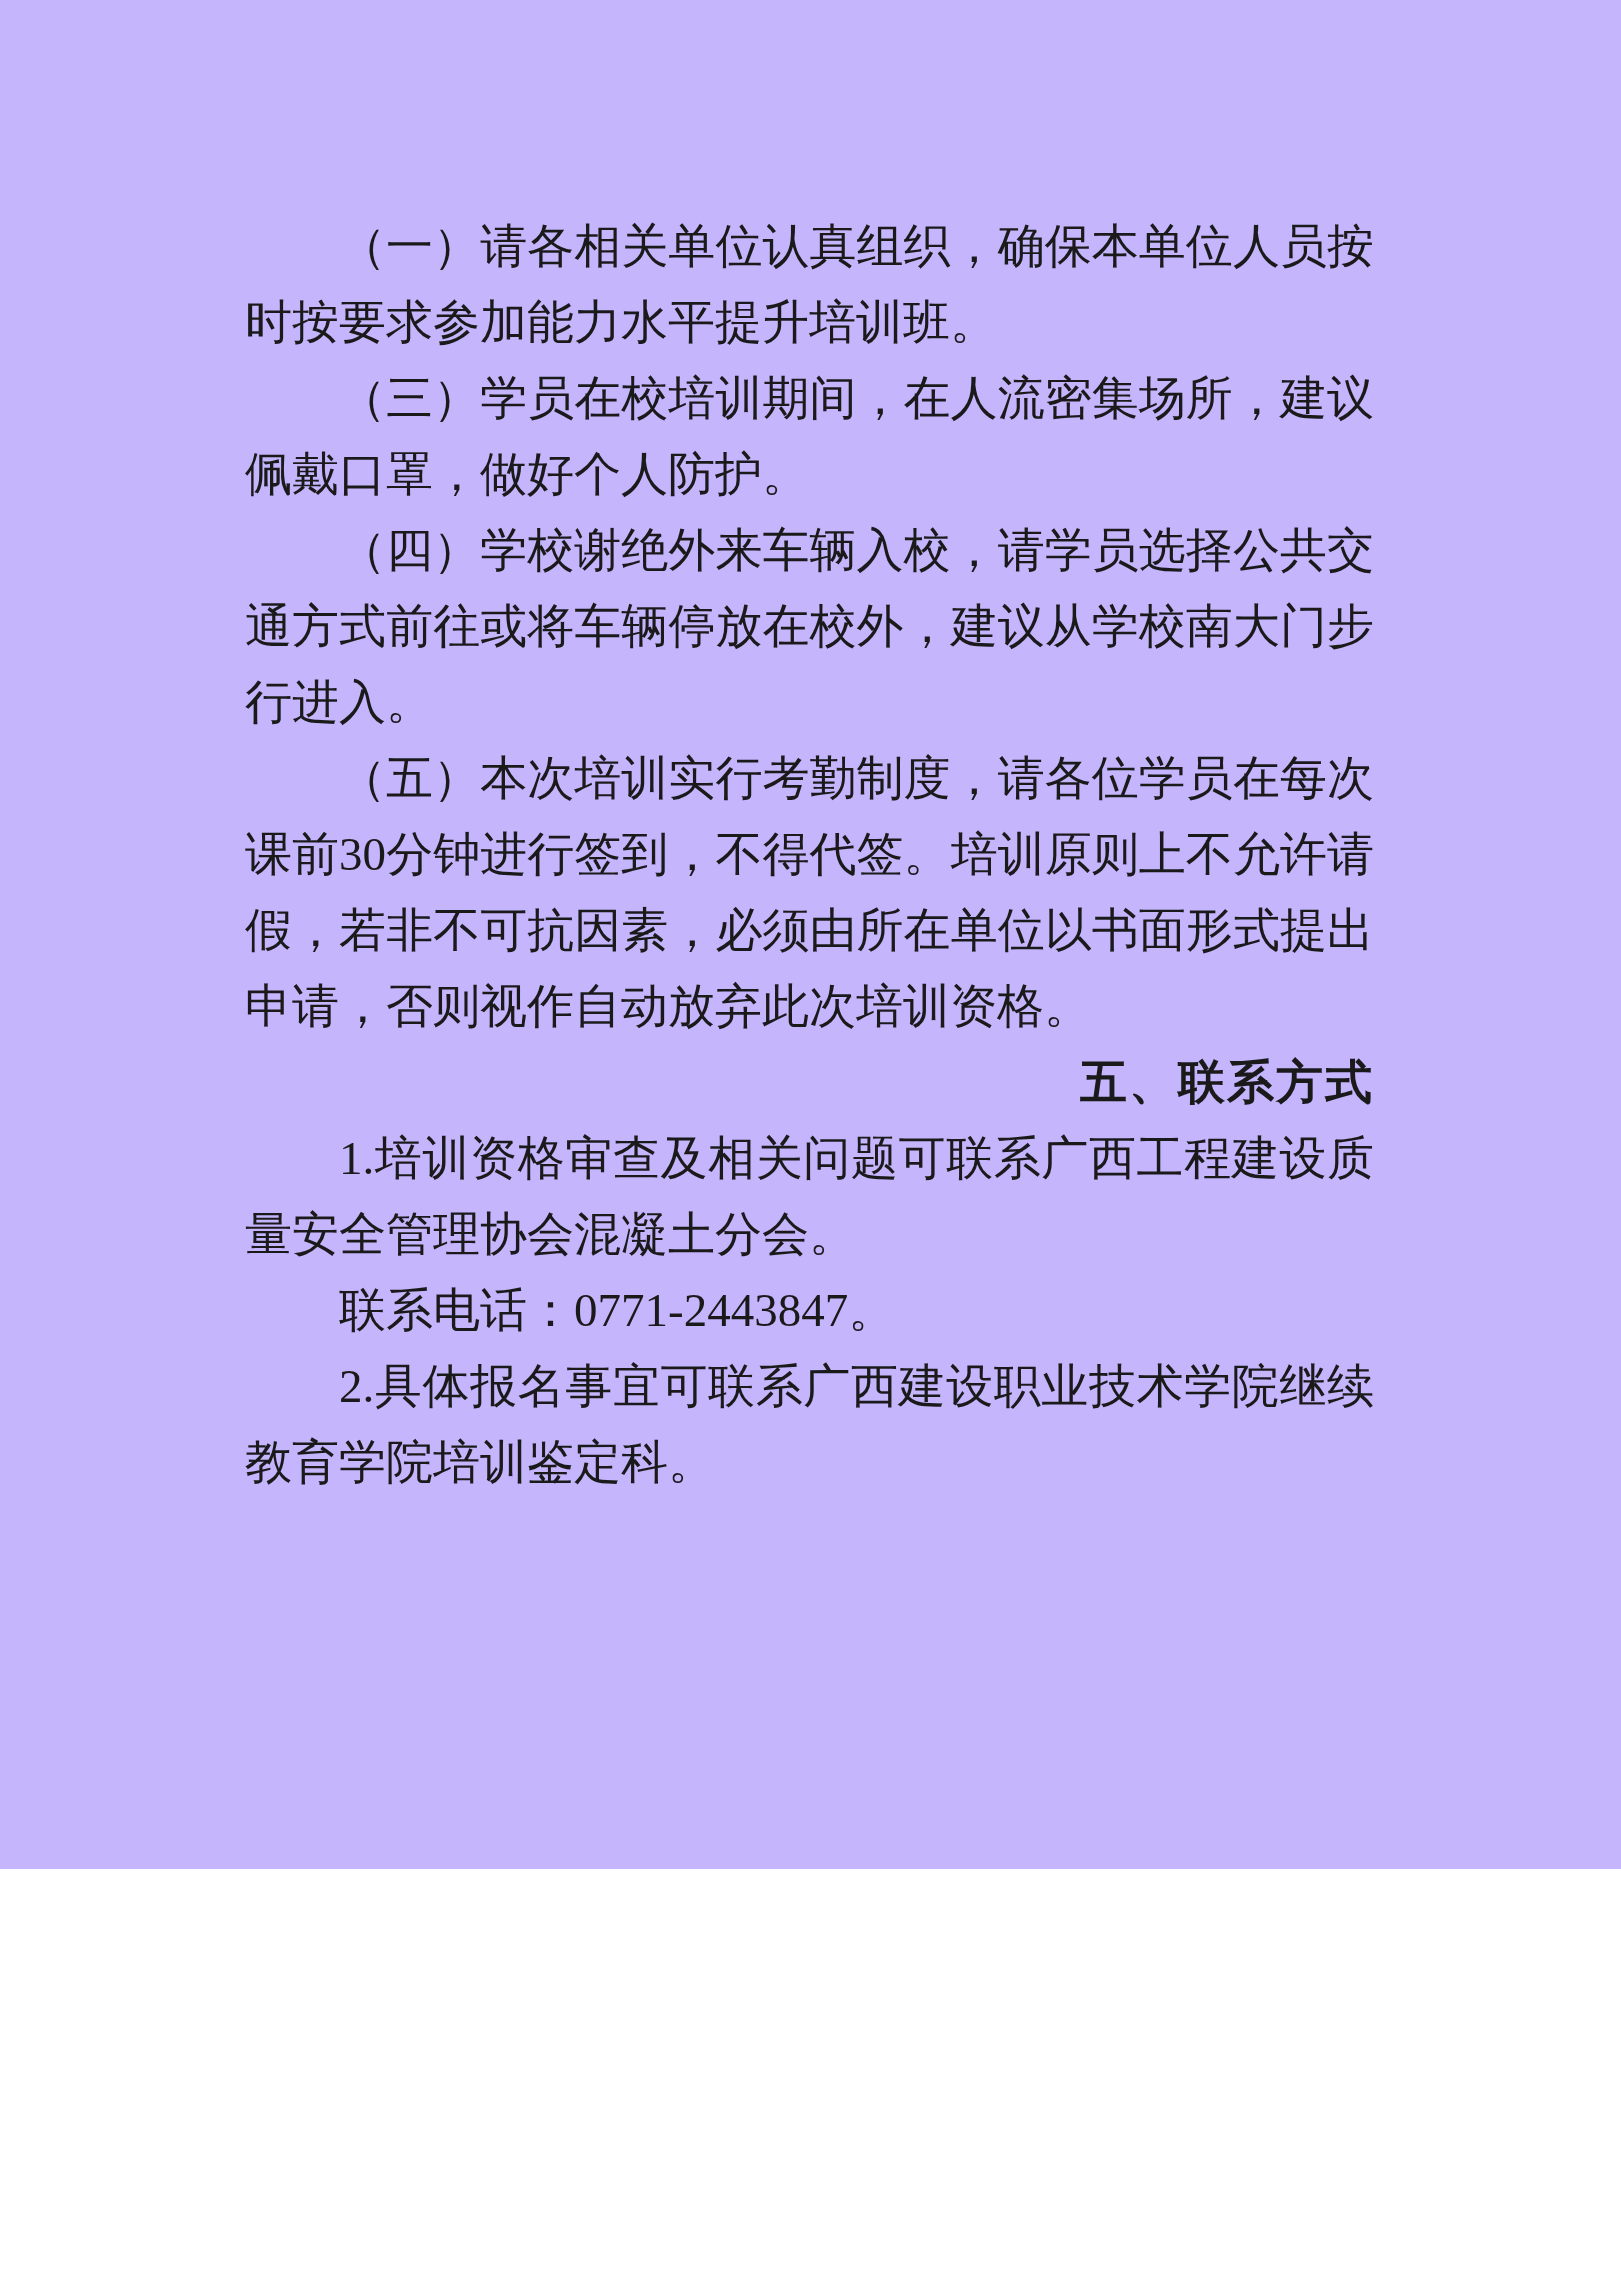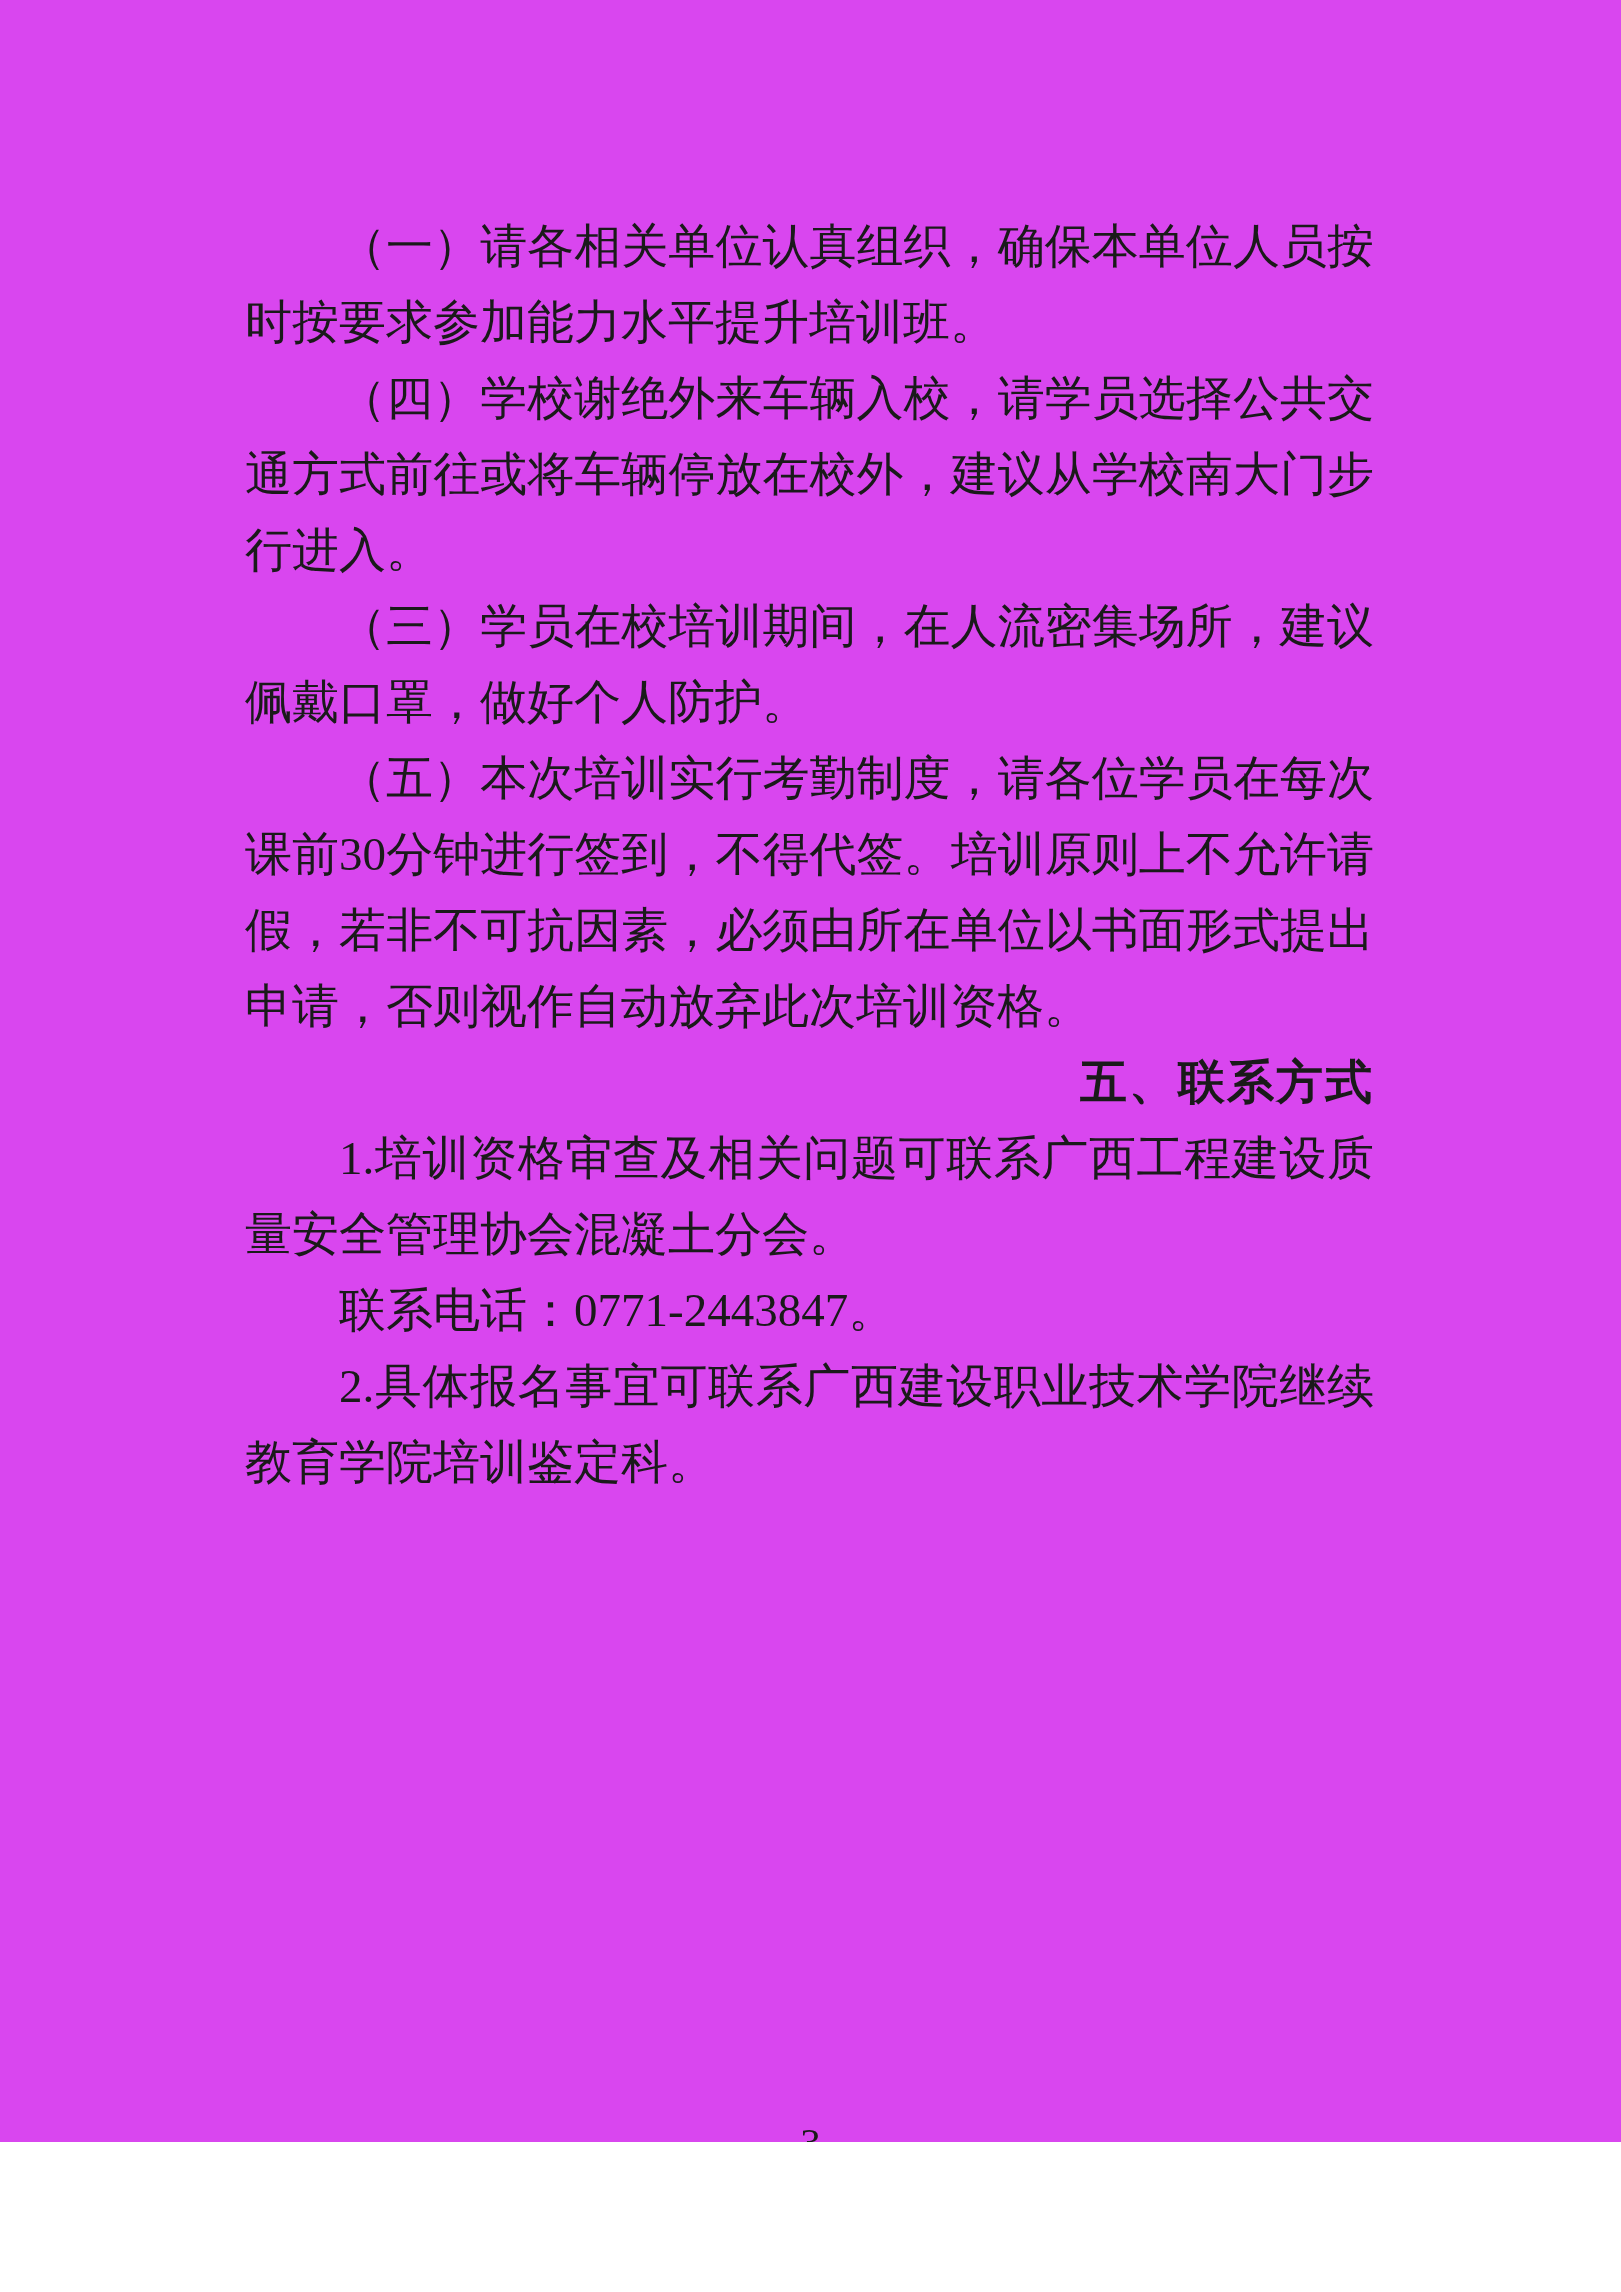--- a/index.html
+++ b/index.html
@@ -3,22 +3,22 @@
 <meta charset="utf-8">
 <style>
   html, body {
     margin: 0;
     padding: 0;
     background: #ffffff;
   }
   .page {
     position: relative;
     width: 1621px;
-    height: 2142px;
-    background: #d946ef;
+    height: 1869px;
+    background: #c4b5fd;
     overflow: hidden;
     font-family: "Liberation Serif", "DejaVu Serif", serif;
     color: #1a1a1a;
   }
   .content {
     position: absolute;
     left: 245px;
     top: 208px;
     width: 1129px;
   }
@@ -50,22 +50,22 @@
     font-family: "Liberation Serif", "DejaVu Serif", serif;
     color: #1a1a1a;
   }
 </style>
 </head>
 <body>
 
 <div class="page">
   <div class="content">
       <p class="body-para">（一）请各相关单位认真组织，确保本单位人员按时按要求参加能力水平提升培训班。</p>
+      <p class="body-para">（三）学员在校培训期间，在人流密集场所，建议佩戴口罩，做好个人防护。</p>
       <p class="body-para">（四）学校谢绝外来车辆入校，请学员选择公共交通方式前往或将车辆停放在校外，建议从学校南大门步行进入。</p>
-      <p class="body-para">（三）学员在校培训期间，在人流密集场所，建议佩戴口罩，做好个人防护。</p>
       <p class="body-para">（五）本次培训实行考勤制度，请各位学员在每次课前30分钟进行签到，不得代签。培训原则上不允许请假，若非不可抗因素，必须由所在单位以书面形式提出申请，否则视作自动放弃此次培训资格。</p>
       <p class="heading">五、联系方式</p>
       <p class="body-para">1.培训资格审查及相关问题可联系广西工程建设质量安全管理协会混凝土分会。</p>
       <p class="body-para">联系电话：0771-2443847。</p>
       <p class="body-para">2.具体报名事宜可联系广西建设职业技术学院继续教育学院培训鉴定科。</p>
     </div>
   <div class="page-number">3</div>
 </div>
 
 

